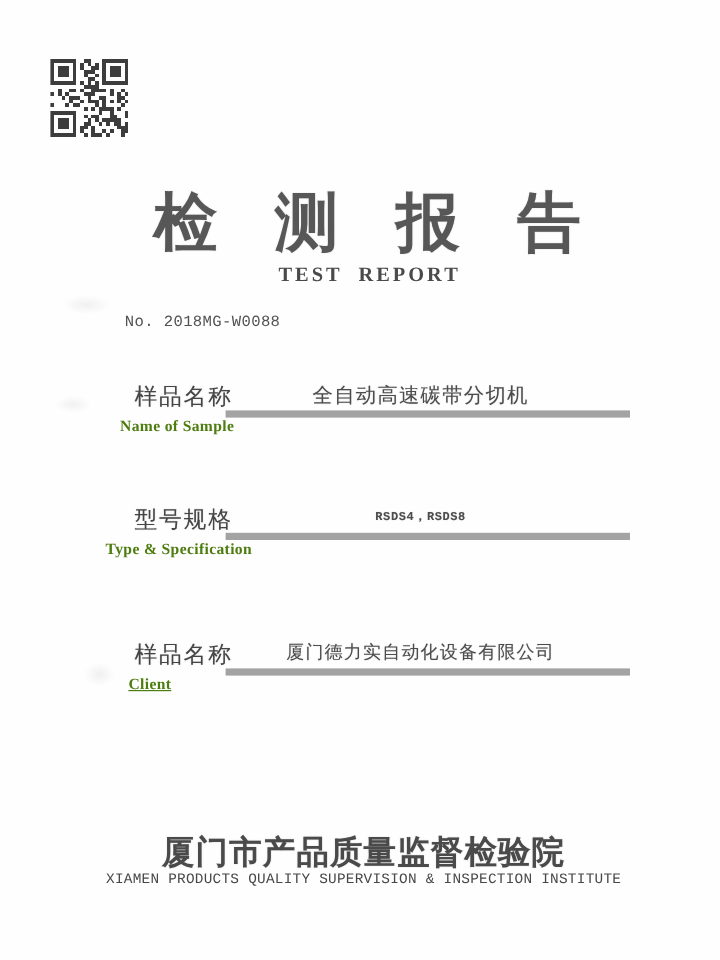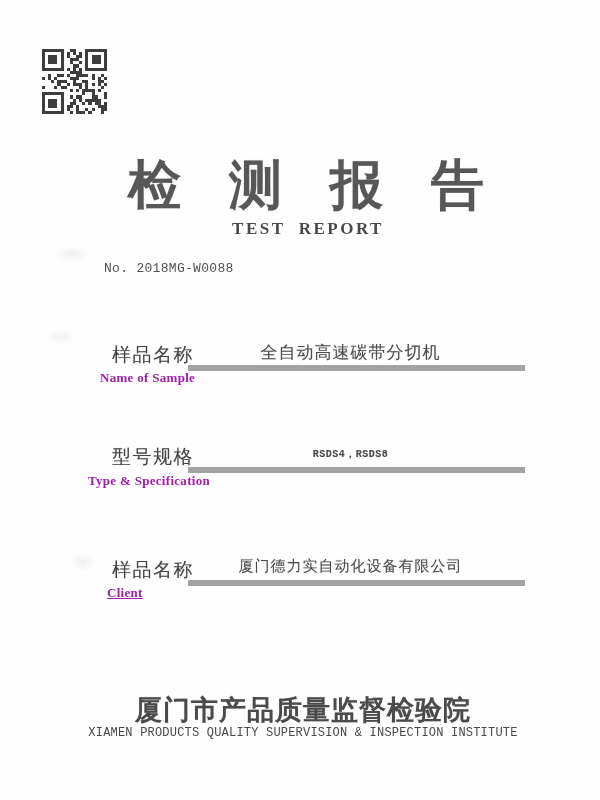--- a/index.html
+++ b/index.html
@@ -55,21 +55,21 @@
     position:absolute;
     left:104px;top:261px;
     font-family:"Liberation Mono","DejaVu Sans Mono",monospace;
     font-size:13px;
     letter-spacing:0.3px;
     color:#525252;
     text-align:right;
   }
   .field{
     position:absolute;
-    left:0;width:600px;height:60px;margin-top:23px;
+    left:0;width:600px;height:60px;
   }
   .field .label-cn{
     position:absolute;
     left:112px;top:0;
     font-size:19px;
     letter-spacing:1.5px;
     line-height:19px;
     color:#454545;
     text-shadow:0 0 1px rgba(80,80,80,.35);
     white-space:nowrap;
@@ -97,21 +97,21 @@
     letter-spacing:0.5px;
     font-weight:bold;
   }
   .field.f3 .value{font-size:15px;font-family:Liberation Mono, monospace;}
   .field .label-en{
     position:absolute;
     left:100px;top:25px;
     font-size:13px;
     font-weight:bold;
     letter-spacing:0.3px;
-    color:#a21caf;
+    color:#4d7c0f;
     white-space:nowrap;
   }
   .field.f2 .label-en{left:88px;top:26px;}
   .field.f3 .label-en{left:107px;top:25px;text-decoration:underline;}
   .org-cn{
     position:absolute;
     left:3px;top:692px;
     width:600px;
     margin:0;
     text-align:center;

